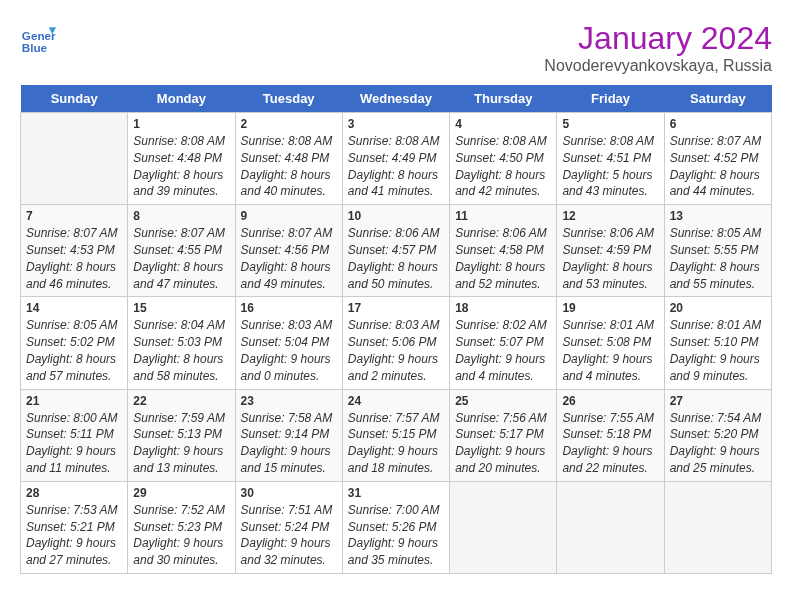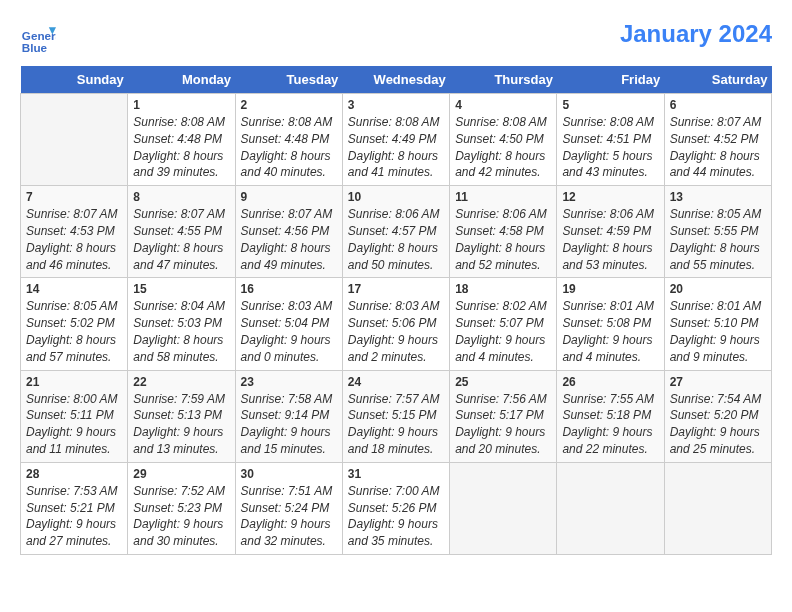--- a/index.html
+++ b/index.html
@@ -22,38 +22,38 @@
       gap: 6px;
     }
     .logo-icon {
       width: 36px;
       height: 36px;
     }
     .title-block {
       text-align: right;
     }
     .calendar-title {
-      font-size: 24px;
-      font-weight: bold;
-      color: #3b82f6;
+      font-size: 32px;
+      font-weight: normal;
+      color: #a21caf;
     }
     .calendar-subtitle {
       font-size: 16px;
       color: #555;
     }
     table {
       width: 100%;
       border-collapse: collapse;
       font-size: 11px;
     }
     thead tr th {
       background: #3a6cc8;
       color: #fff;
       padding: 6px 4px;
-      text-align: right;
+      text-align: center;
       font-size: 13px;
       font-weight: bold;
     }
     tbody tr td {
       border: 1px solid #ccc;
       vertical-align: top;
       padding: 4px 5px;
       height: 90px;
       width: calc(100% / 7);
       color: #333;
@@ -84,20 +84,21 @@
 <div class="header">
   <div class="logo">
     <svg class="logo-icon" viewBox="0 0 40 40">
       <text x="2" y="22" font-size="13" font-weight="bold" fill="#3a6cc8">General</text>
       <text x="2" y="36" font-size="13" font-weight="bold" fill="#3a6cc8">Blue</text>
       <polygon points="32,8 40,8 36,16" fill="#3a9ad9"></polygon>
     </svg>
   </div>
   <div class="title-block">
     <div class="calendar-title">January 2024</div>
+    <div class="calendar-subtitle">Novoderevyankovskaya, Russia</div>
   </div>
 </div>
 
 <table>
   <thead>
     <tr>
       <th>Sunday</th>
       <th>Monday</th>
       <th>Tuesday</th>
       <th>Wednesday</th>

